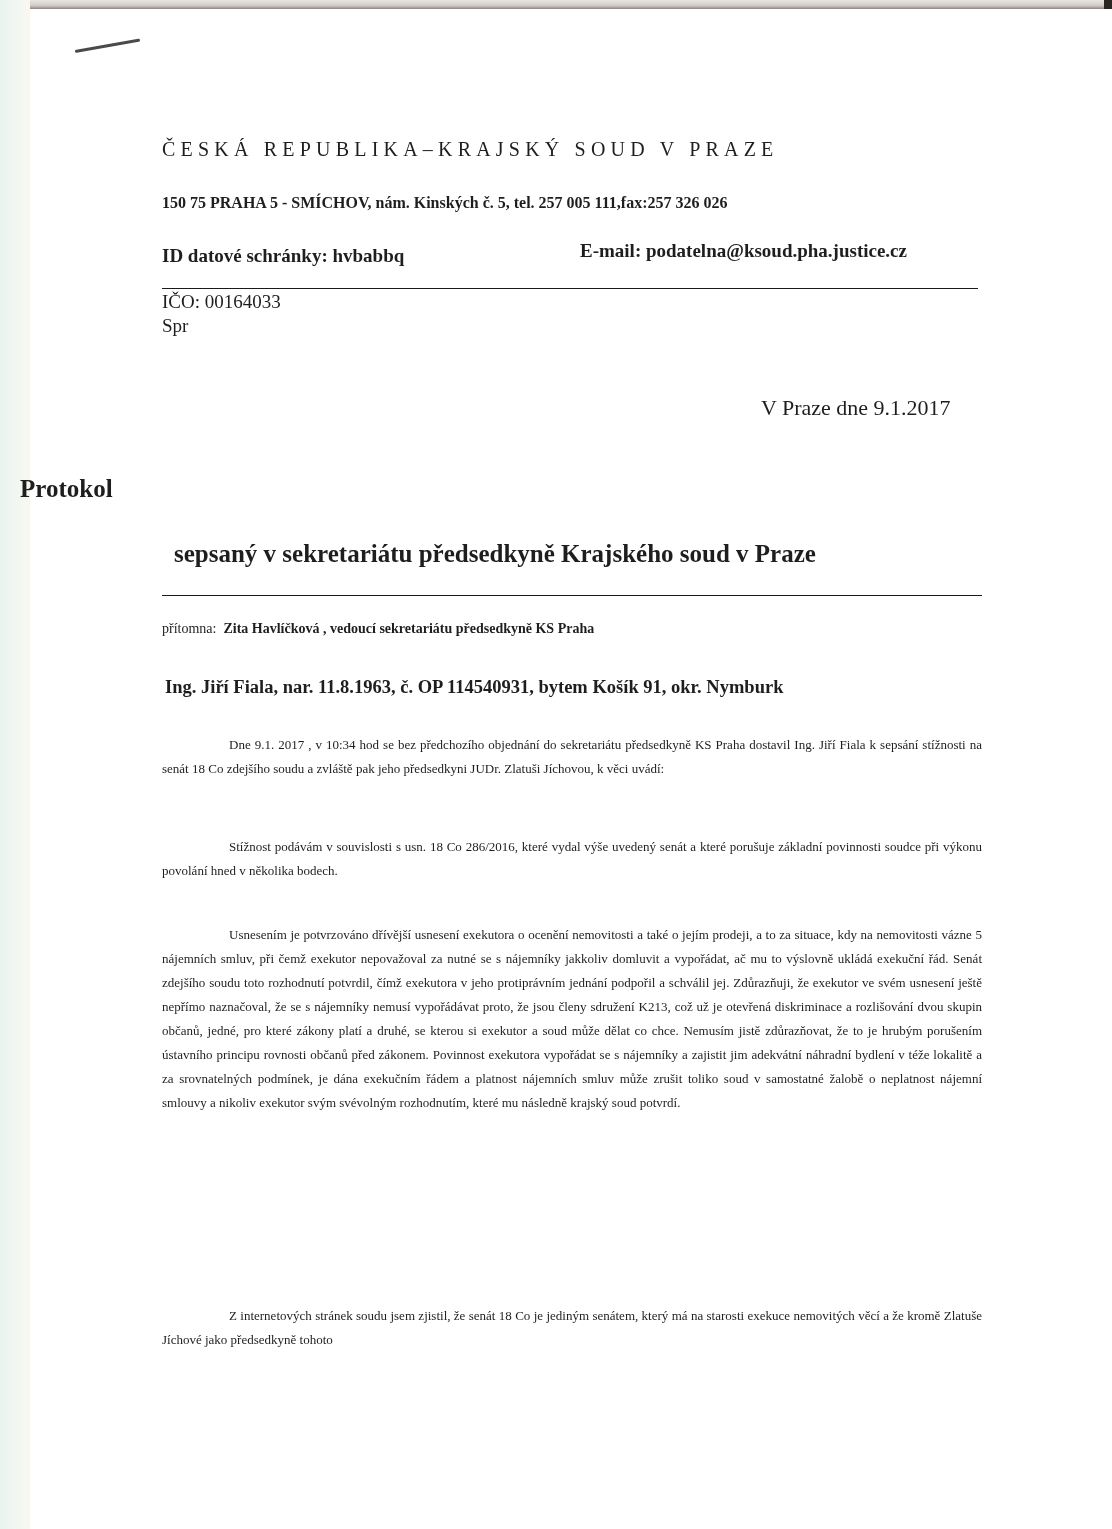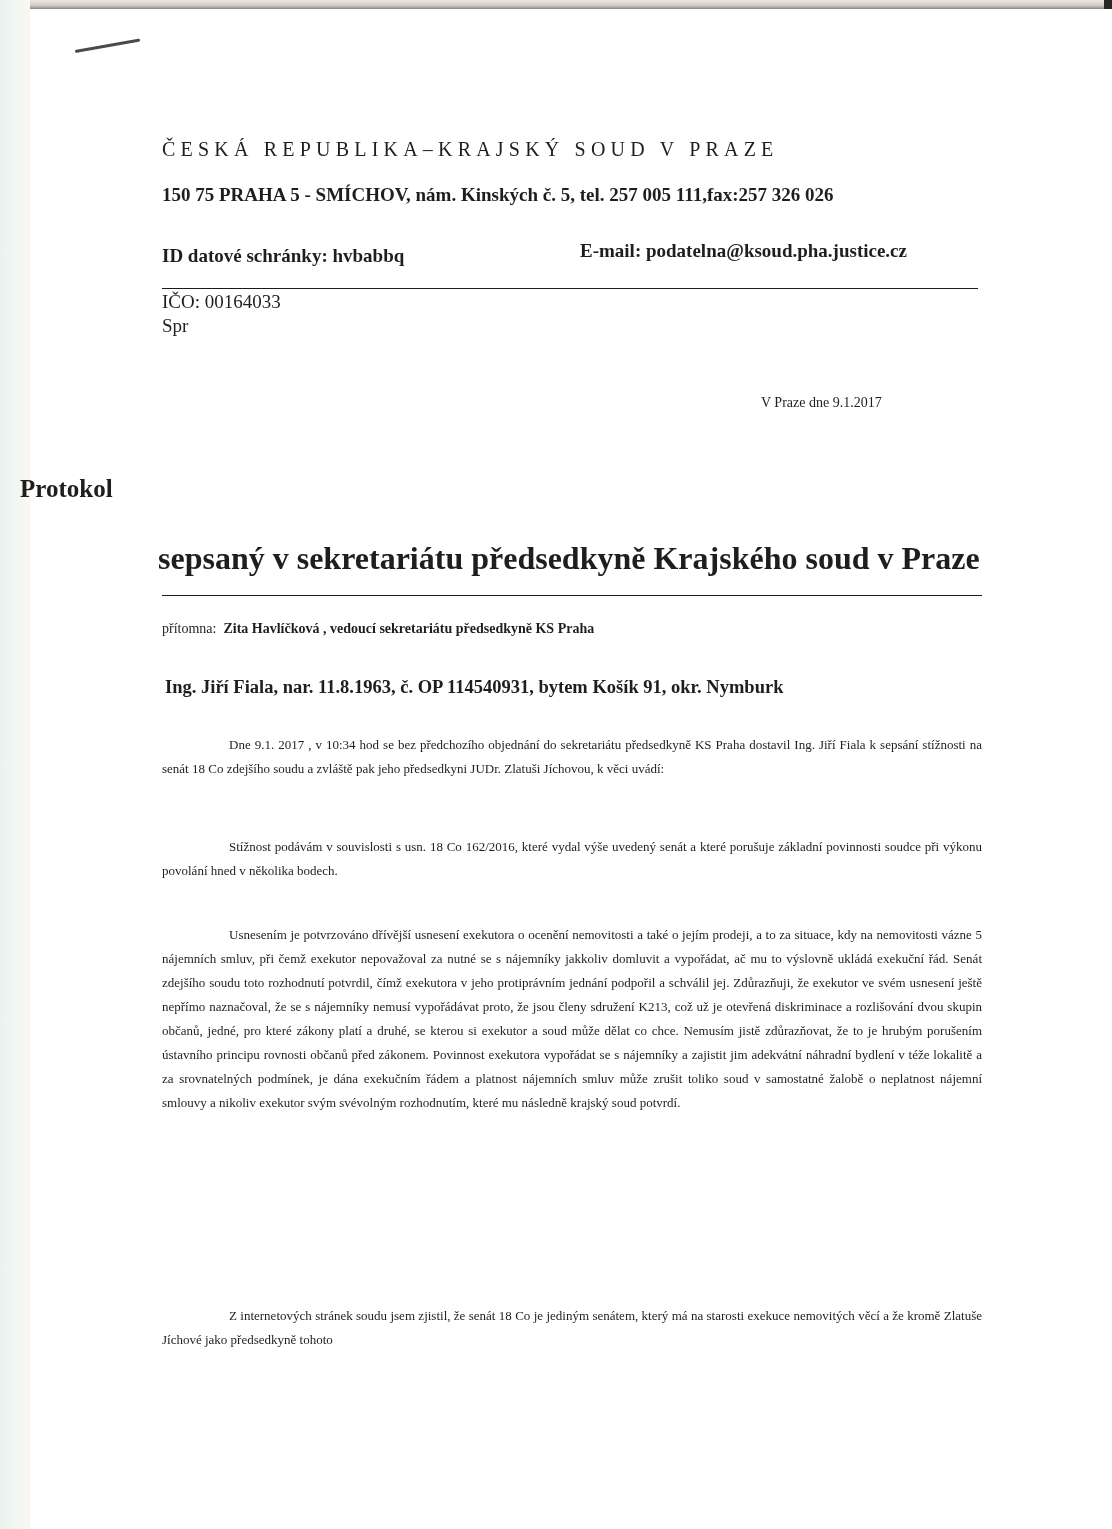--- a/index.html
+++ b/index.html
@@ -47,22 +47,22 @@
       left: 0; top: 0;
       width: 1112px; height: 1529px;
     }
     .abs { position: absolute; white-space: nowrap; }
     .court-name {
       left: 162px; top: 138px;
       font-size: 20px;
       letter-spacing: 5.2px;
     }
     .address {
-      left: 162px; top: 184px;
-      font-size: 19px;
+      left: 162px; top: 194px;
+      font-size: 16px;
       font-weight: bold;
     }
     .databox {
       left: 162px; top: 245px;
       font-size: 19px;
       font-weight: bold;
     }
     .email {
       left: 580px; top: 240px;
       font-size: 19px;
@@ -78,33 +78,33 @@
     .ico {
       left: 162px; top: 291px;
       font-size: 19px;
     }
     .spr {
       left: 162px; top: 315px;
       font-size: 19px;
     }
     .date {
       left: 761px; top: 395px;
-      font-size: 14px;
+      font-size: 22px;
       font-family: Liberation Serif, serif;
     }
     .title {
       left: 0; width: 1112px; top: 475px;
       font-size: 25px;
       font-weight: bold;
       padding-left: 20px;
       box-sizing: border-box;
     }
     .subtitle {
-      left: 158px; top: 540px;
-      font-size: 32px;
+      left: 174px; top: 540px;
+      font-size: 25px;
       font-weight: bold;
     }
     .present {
       left: 162px; top: 621px;
       font-size: 14px;
     }
     .present b { font-weight: bold; }
     .person {
       left: 165px; top: 677px;
       font-size: 18.5px;
@@ -149,16 +149,16 @@
 
   <div class="rule rule-mid"></div>
 
   <div class="abs present">
     <span>přítomna:</span>&nbsp;
     <b>Zita Havlíčková , vedoucí sekretariátu předsedkyně KS Praha</b>
   </div>
   <div class="abs person">Ing. Jiří Fiala, nar. 11.8.1963, č. OP 114540931, bytem Košík 91, okr. Nymburk</div>
 
   <div class="body p1">Dne   9.1. 2017 , v   10:34 hod se bez předchozího objednání do sekretariátu předsedkyně KS Praha dostavil Ing. Jiří Fiala k sepsání stížnosti na senát 18 Co zdejšího soudu a zvláště pak jeho předsedkyni JUDr. Zlatuši Jíchovou, k věci uvádí:</div>
-  <div class="body p2">Stížnost podávám v souvislosti s usn. 18 Co 162/2016, které vydal výše uvedený senát a které porušuje základní povinnosti soudce při výkonu povolání hned v několika bodech.</div>
+  <div class="body p2">Stížnost podávám v souvislosti s usn. 18 Co 286/2016, které vydal výše uvedený senát a které porušuje základní povinnosti soudce při výkonu povolání hned v několika bodech.</div>
   <div class="body p3">Usnesením je potvrzováno dřívější usnesení exekutora o ocenění nemovitosti a také o jejím prodeji, a to za situace, kdy na nemovitosti vázne 5 nájemních smluv, při čemž exekutor nepovažoval za nutné se s nájemníky jakkoliv domluvit a vypořádat, ač mu to výslovně ukládá exekuční řád.  Senát zdejšího soudu toto rozhodnutí potvrdil, čímž exekutora v jeho protiprávním jednání podpořil a schválil jej. Zdůrazňuji, že exekutor ve svém usnesení ještě nepřímo naznačoval, že se s nájemníky nemusí vypořádávat proto, že jsou členy sdružení K213, což už je otevřená diskriminace a rozlišování dvou skupin občanů, jedné, pro které zákony platí a druhé, se kterou si exekutor a soud může dělat co chce. Nemusím jistě zdůrazňovat, že to je hrubým porušením ústavního principu rovnosti občanů před zákonem. Povinnost exekutora vypořádat se s nájemníky a zajistit jim adekvátní náhradní bydlení v téže lokalitě a za srovnatelných podmínek,  je dána exekučním řádem a platnost nájemních smluv může zrušit toliko soud v samostatné žalobě o neplatnost nájemní smlouvy a nikoliv exekutor svým svévolným rozhodnutím, které mu následně krajský soud potvrdí.</div>
   <div class="body p4">Z internetových stránek soudu jsem zjistil, že senát 18 Co  je jediným senátem, který má na starosti exekuce nemovitých věcí a že kromě Zlatuše Jíchové jako předsedkyně tohoto</div>
 </div>
 
 </body></html>

